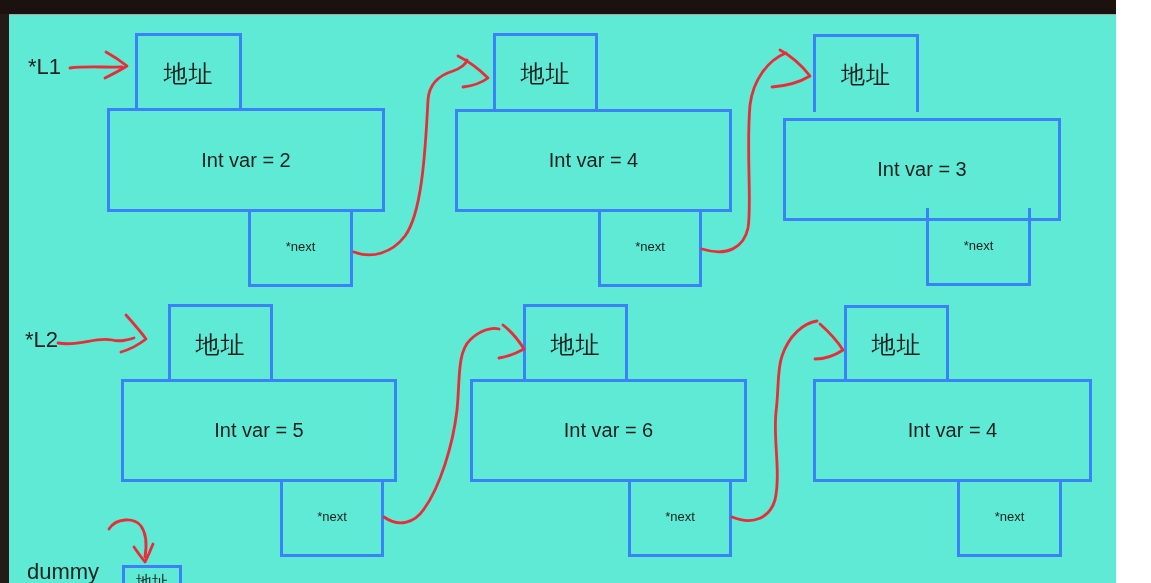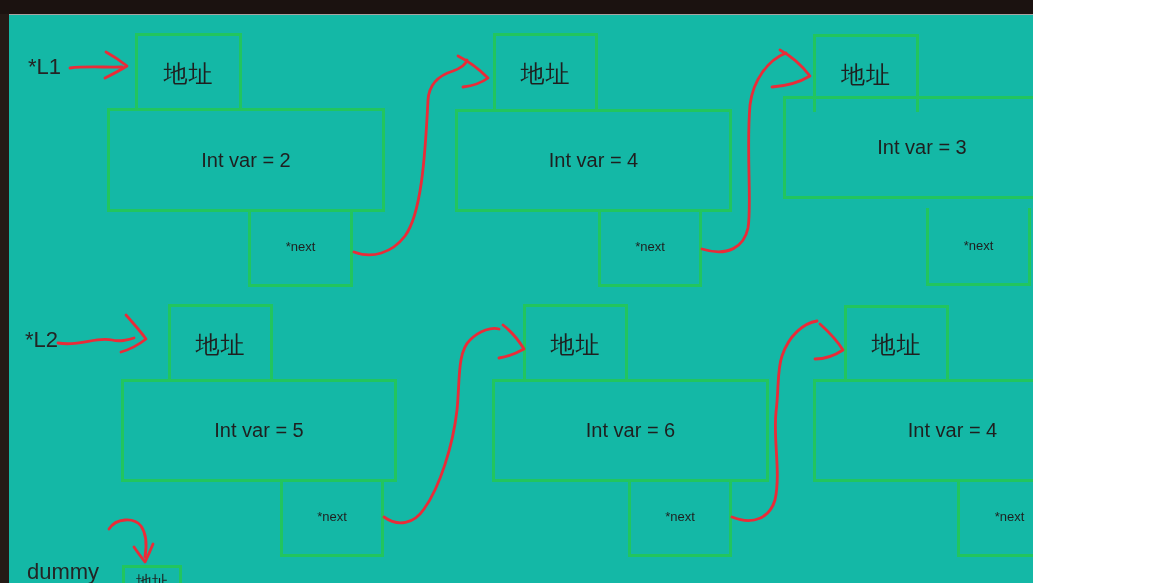--- a/index.html
+++ b/index.html
@@ -1,23 +1,23 @@
 <!DOCTYPE html>
 <html><head>
 <meta charset="utf-8">
 <style>
   * { margin: 0; padding: 0; box-sizing: border-box; }
   html, body { background: #ffffff; }
   body { font-family: "Liberation Sans", "DejaVu Sans", sans-serif; }
 
   .canvas {
     position: relative;
-    width: 1033px;
+    width: 1116px;
     height: 583px;
-    background: #14b8a6;
+    background: #5eead4;
     overflow: hidden;
   }
 
   .frame-top {
     position: absolute; left: 0; top: 0;
     width: 1151px; height: 14px;
     background: #1b1210;
   }
   .frame-top-divider {
     position: absolute; left: 0; top: 14px;
@@ -28,21 +28,21 @@
     position: absolute; left: 0; top: 14px;
     width: 9px; height: 569px;
     background: #241a16;
   }
 
   .box {
     position: absolute;
     display: flex;
     align-items: center;
     justify-content: center;
-    border: 3px solid #22c55e;
+    border: 3px solid #3b82f6;
     background: transparent;
     color: #1f1f1f;
   }
   
   .addr-box { border-bottom: none; font-size: 24px; letter-spacing: 1px; z-index: 3; }
   .body-box { font-size: 20px; z-index: 2; }
   
   .next-box { border-top: none; font-size: 13px; z-index: 3; }
 
   .pointer-label {
@@ -95,41 +95,41 @@
   <div class="box body-box" style="left:455px; top:109px; width:277px; height:103px;">
     <span>Int var = 4</span>
   </div>
   <div class="box next-box" style="left:598px; top:209px; width:104px; height:78px;">
     <span>*next</span>
   </div>
 
   <div class="box addr-box" style="left:813px; top:34px; width:106px; height:78px;">
     <span>地址</span>
   </div>
-  <div class="box body-box" style="left:783px; top:96px; width:278px; height:103px;">
+  <div class="box body-box" style="left:783px; top:118px; width:278px; height:103px;">
     <span>Int var = 3</span>
   </div>
   <div class="box next-box" style="left:926px; top:208px; width:105px; height:78px;">
     <span>*next</span>
   </div>
 
   <div class="box addr-box" style="left:168px; top:304px; width:105px; height:78px;">
     <span>地址</span>
   </div>
   <div class="box body-box" style="left:121px; top:379px; width:276px; height:103px;">
     <span>Int var = 5</span>
   </div>
   <div class="box next-box" style="left:280px; top:479px; width:104px; height:78px;">
     <span>*next</span>
   </div>
 
   <div class="box addr-box" style="left:523px; top:304px; width:105px; height:78px;">
     <span>地址</span>
   </div>
-  <div class="box body-box" style="left:492px; top:379px; width:277px; height:103px;">
+  <div class="box body-box" style="left:470px; top:379px; width:277px; height:103px;">
     <span>Int var = 6</span>
   </div>
   <div class="box next-box" style="left:628px; top:479px; width:104px; height:78px;">
     <span>*next</span>
   </div>
 
   <div class="box addr-box" style="left:844px; top:305px; width:105px; height:77px;">
     <span>地址</span>
   </div>
   <div class="box body-box" style="left:813px; top:379px; width:279px; height:103px;">

